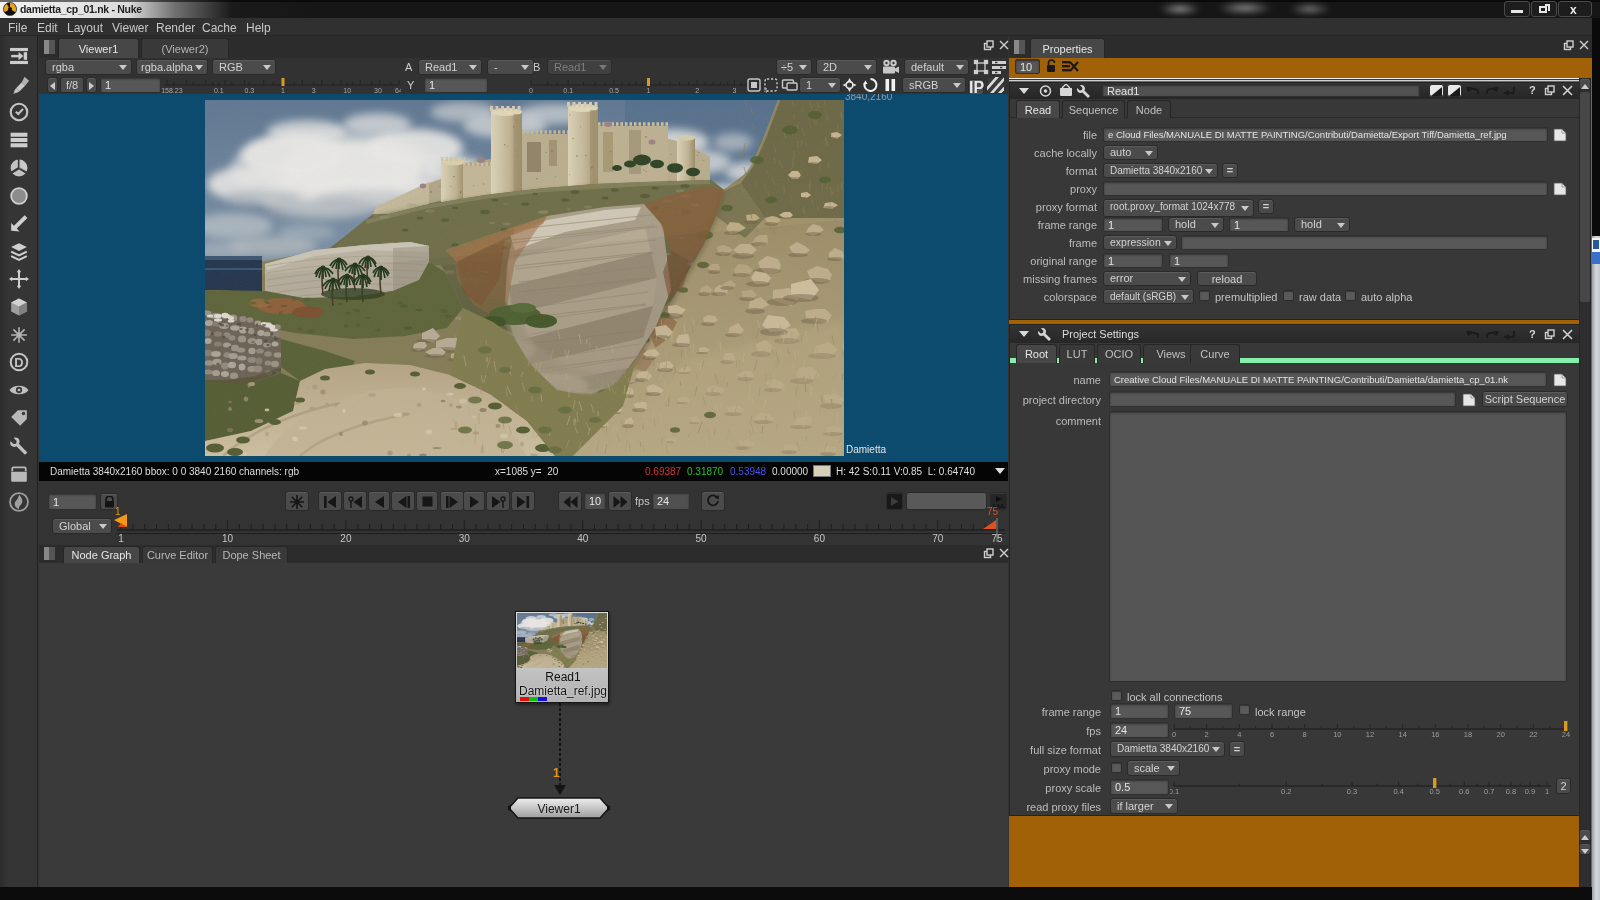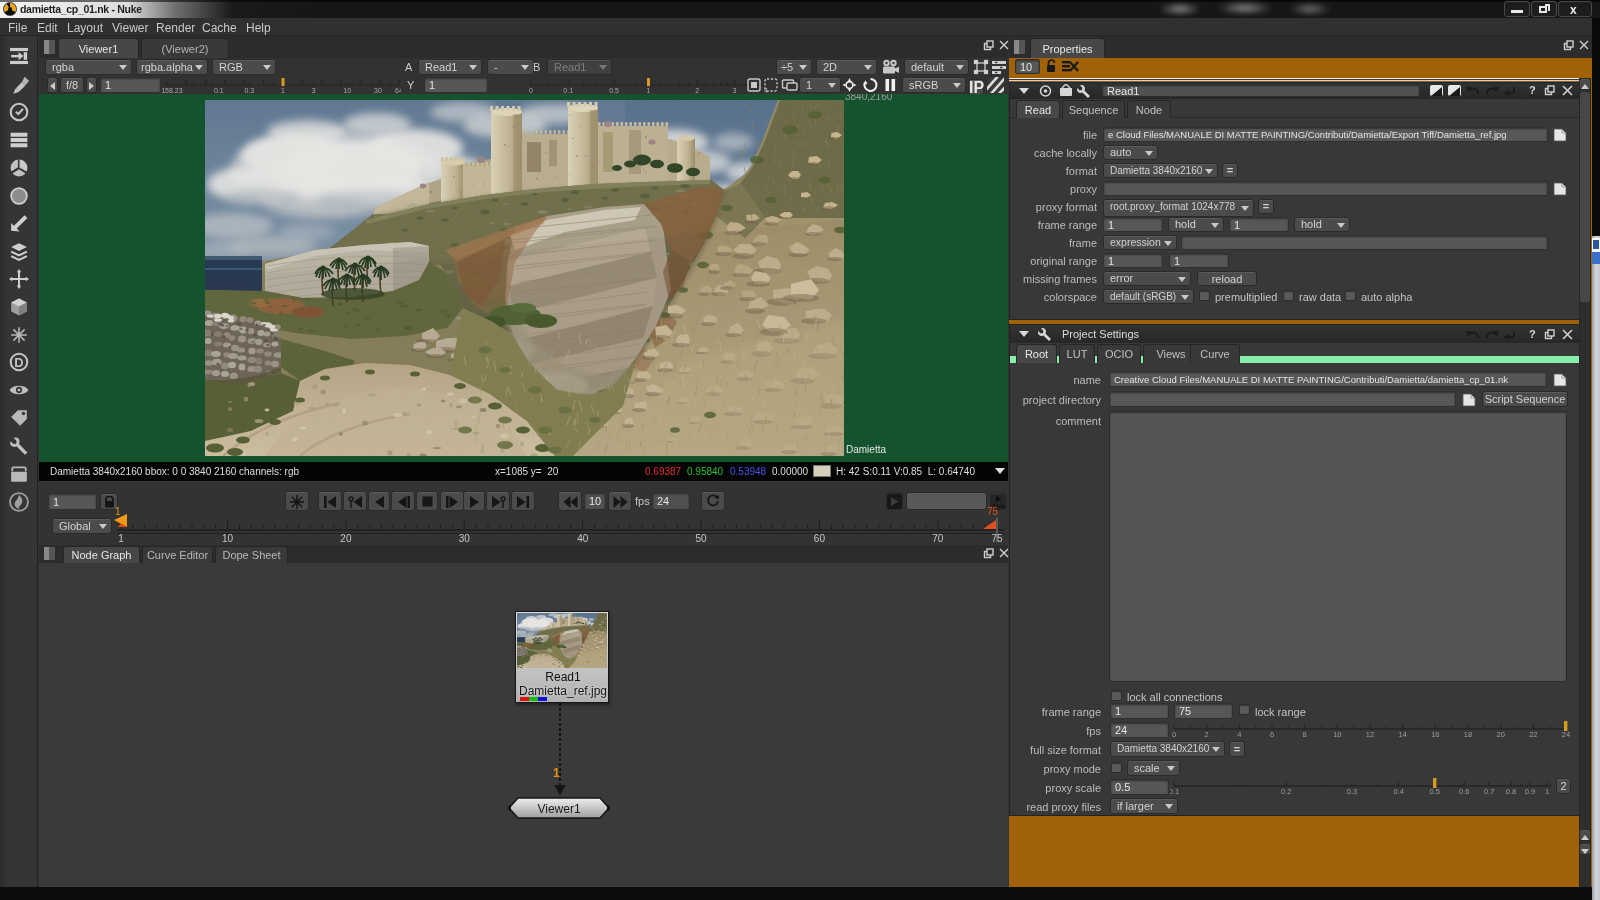--- a/index.html
+++ b/index.html
@@ -1660,33 +1660,33 @@
   <div class="btn" style="left:929px;top:43px;width:16px;height:16px;font-weight:bold;font-size:16px;line-height:15px;color:#e8e8e8">IP</div>
   <svg class="abs" style="left:948px;top:41px" width="17" height="16" viewBox="0 0 17 16">
         <rect x="1" y="1" width="15" height="14" fill="#3a3a3a"></rect>
         <g stroke="#dcdcdc" stroke-width="2.6">
           <line x1="-2" y1="14" x2="12" y2="-2"></line>
           <line x1="3" y1="18" x2="18" y2="1"></line>
           <line x1="9" y1="20" x2="22" y2="6"></line>
         </g>
       </svg>
 
-  <div class="abs" id="canvas" style="left:0;top:58px;width:969px;height:368px;background:#14532d;overflow:hidden">
+  <div class="abs" id="canvas" style="left:0;top:58px;width:969px;height:368px;background:#0c4a6e;overflow:hidden">
     <div class="abs" style="left:806px;top:-3px;font-size:10px;color:#9a9a9a">3840,2160</div>
     <svg class="abs" style="left:166px;top:6px" width="639" height="356" viewBox="0 0 639 356">
           <use href="#pic"></use>
         </svg>
     <div class="abs" style="left:807px;top:350px;font-size:10px;color:#e6e6e6">Damietta</div>
   </div>
 
   <div class="abs" id="infobar" style="left:0;top:426px;width:969px;height:19px;background:#050505;color:#dedede;font-size:10px">
     <span class="abs" style="left:11px;top:4px">Damietta 3840x2160 bbox: 0 0 3840 2160 channels: rgb</span>
     <span class="abs" style="left:456px;top:4px">x=1085 y=&nbsp;&nbsp;20</span>
     <span class="abs" style="left:606px;top:4px;color:#e03030">0.69387</span>
-    <span class="abs" style="left:648px;top:4px;color:#27c02f">0.95840</span>
+    <span class="abs" style="left:648px;top:4px;color:#27c02f">0.31870</span>
     <span class="abs" style="left:691px;top:4px;color:#4a52e8">0.53948</span>
     <span class="abs" style="left:733px;top:4px">0.00000</span>
     <span class="abs" style="left:774px;top:3px;width:18px;height:12px;background:#d6cfba;border:1px solid #777"></span>
     <span class="abs" style="left:797px;top:4px">H: 42 S:0.11 V:0.85&nbsp; L: 0.64740</span>
     <span class="abs" style="left:956px;top:6px;width:0;height:0;border-left:5px solid transparent;border-right:5px solid transparent;border-top:6px solid #e0e0e0"></span>
   </div>
 
   <div class="abs" id="transport" style="left:0;top:445px;width:969px;height:37px;background:#333">
     <div class="inp" style="left:9px;top:12px;width:49px;height:17px;line-height:16px">1</div>
     <div class="btn" style="left:61px;top:12px;width:18px;height:17px"><svg width="11" height="12" viewBox="0 0 11 12" style="margin-top:2px">
@@ -2070,21 +2070,21 @@
       <svg class="abs" style="left:534px;top:4px" width="13" height="11" viewBox="0 0 13 11">
             <g stroke="#d0d0d0" stroke-width="1.4" fill="none">
               <rect x="1.5" y="3.5" width="6" height="6"></rect>
               <rect x="4" y="1" width="6" height="6" fill="#2a2a2a"></rect>
             </g>
           </svg>
       <svg class="abs" style="left:552px;top:4px" width="11" height="11" viewBox="0 0 11 11">
             <path d="M1 1 L10 10 M10 1 L1 10" stroke="#d0d0d0" stroke-width="1.6"></path>
           </svg>
     </div>
-    <div class="abs" style="left:0;top:18px;width:579px;height:20px;border-bottom:7px solid #86efac">
+    <div class="abs" style="left:0;top:18px;width:579px;height:20px;border-bottom:5px solid #86efac">
       <div class="tab tabact" style="left:6px;top:1px;width:41px;height:19px;line-height:19px">Root</div>
       <div class="tab" style="left:49px;top:1px;width:36px;height:19px;line-height:19px;color:#c0c0c0">LUT</div>
       <div class="tab" style="left:87px;top:1px;width:44px;height:19px;line-height:19px;color:#c0c0c0">OCIO</div>
       <div class="tab" style="left:133px;top:1px;width:56px;height:19px;line-height:19px;color:#c0c0c0">Views</div>
       <div class="tab" style="left:180px;top:1px;width:50px;height:19px;line-height:19px;color:#c0c0c0">Curve</div>
     </div>
     <div class="lbl" style="left:0;top:49px;width:91px">name</div>
     <div class="inp" style="left:99px;top:46px;width:438px;height:16px;line-height:15px;overflow:hidden;white-space:nowrap;font-size:9.5px">Creative Cloud Files/MANUALE DI MATTE PAINTING/Contributi/Damietta/damietta_cp_01.nk</div>
     <svg class="abs" style="left:543px;top:47px" width="14" height="15" viewBox="0 0 14 15">
           <path d="M1 2 L9 2 L13 6 L13 14 L1 14 Z" fill="#e6e6e6" stroke="#555" stroke-width=".8"></path>

